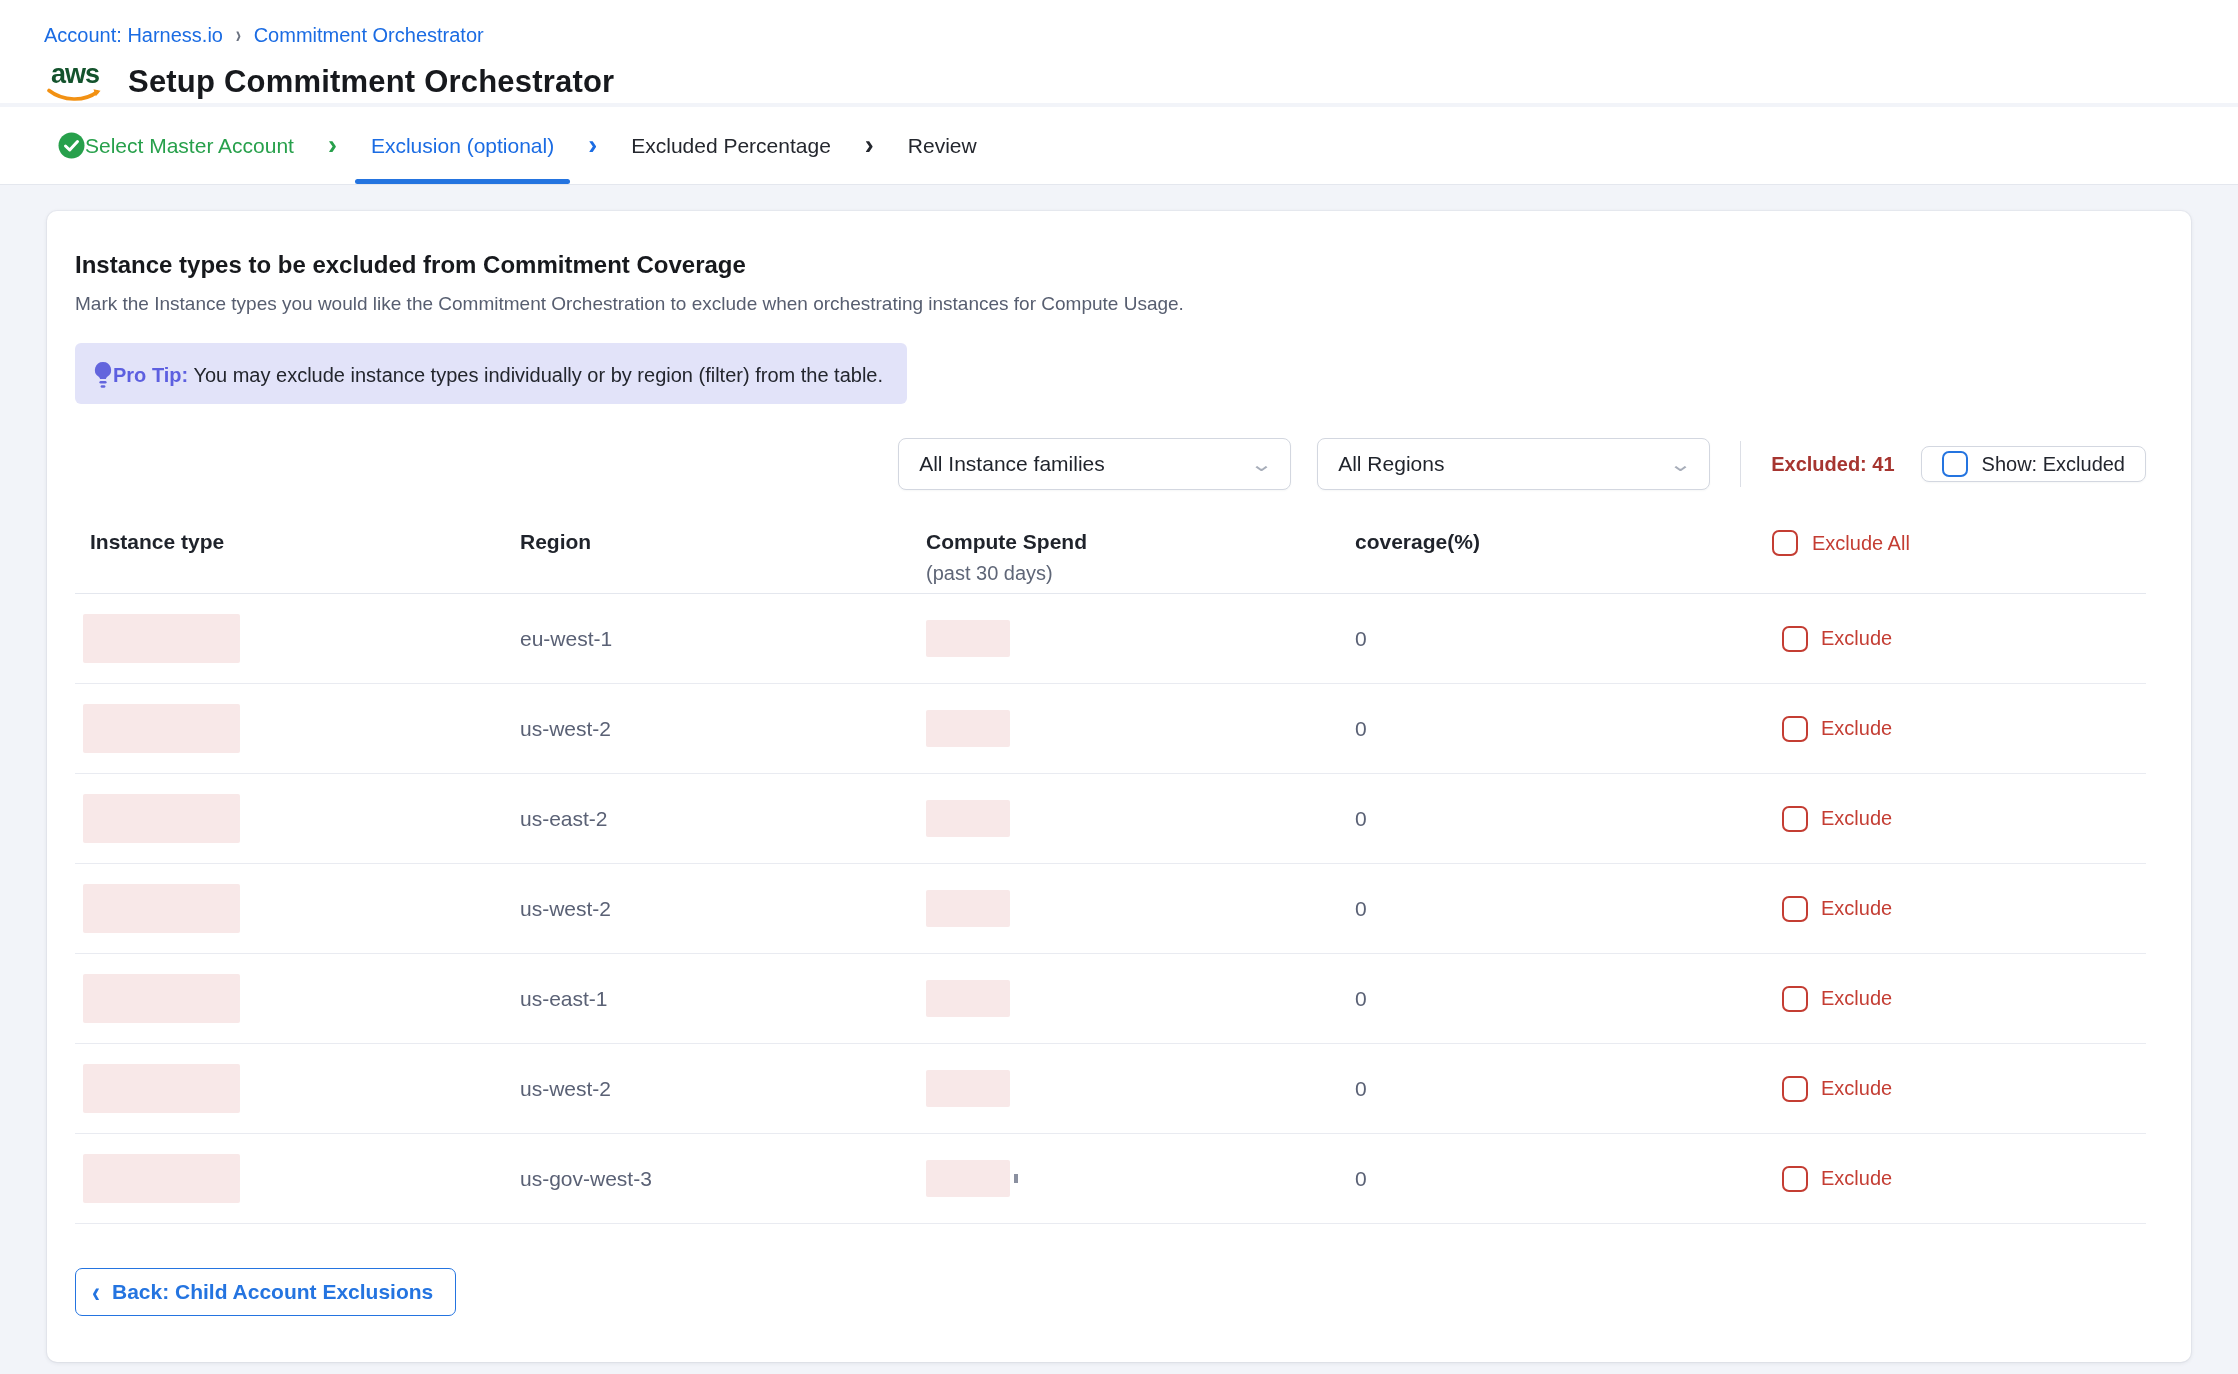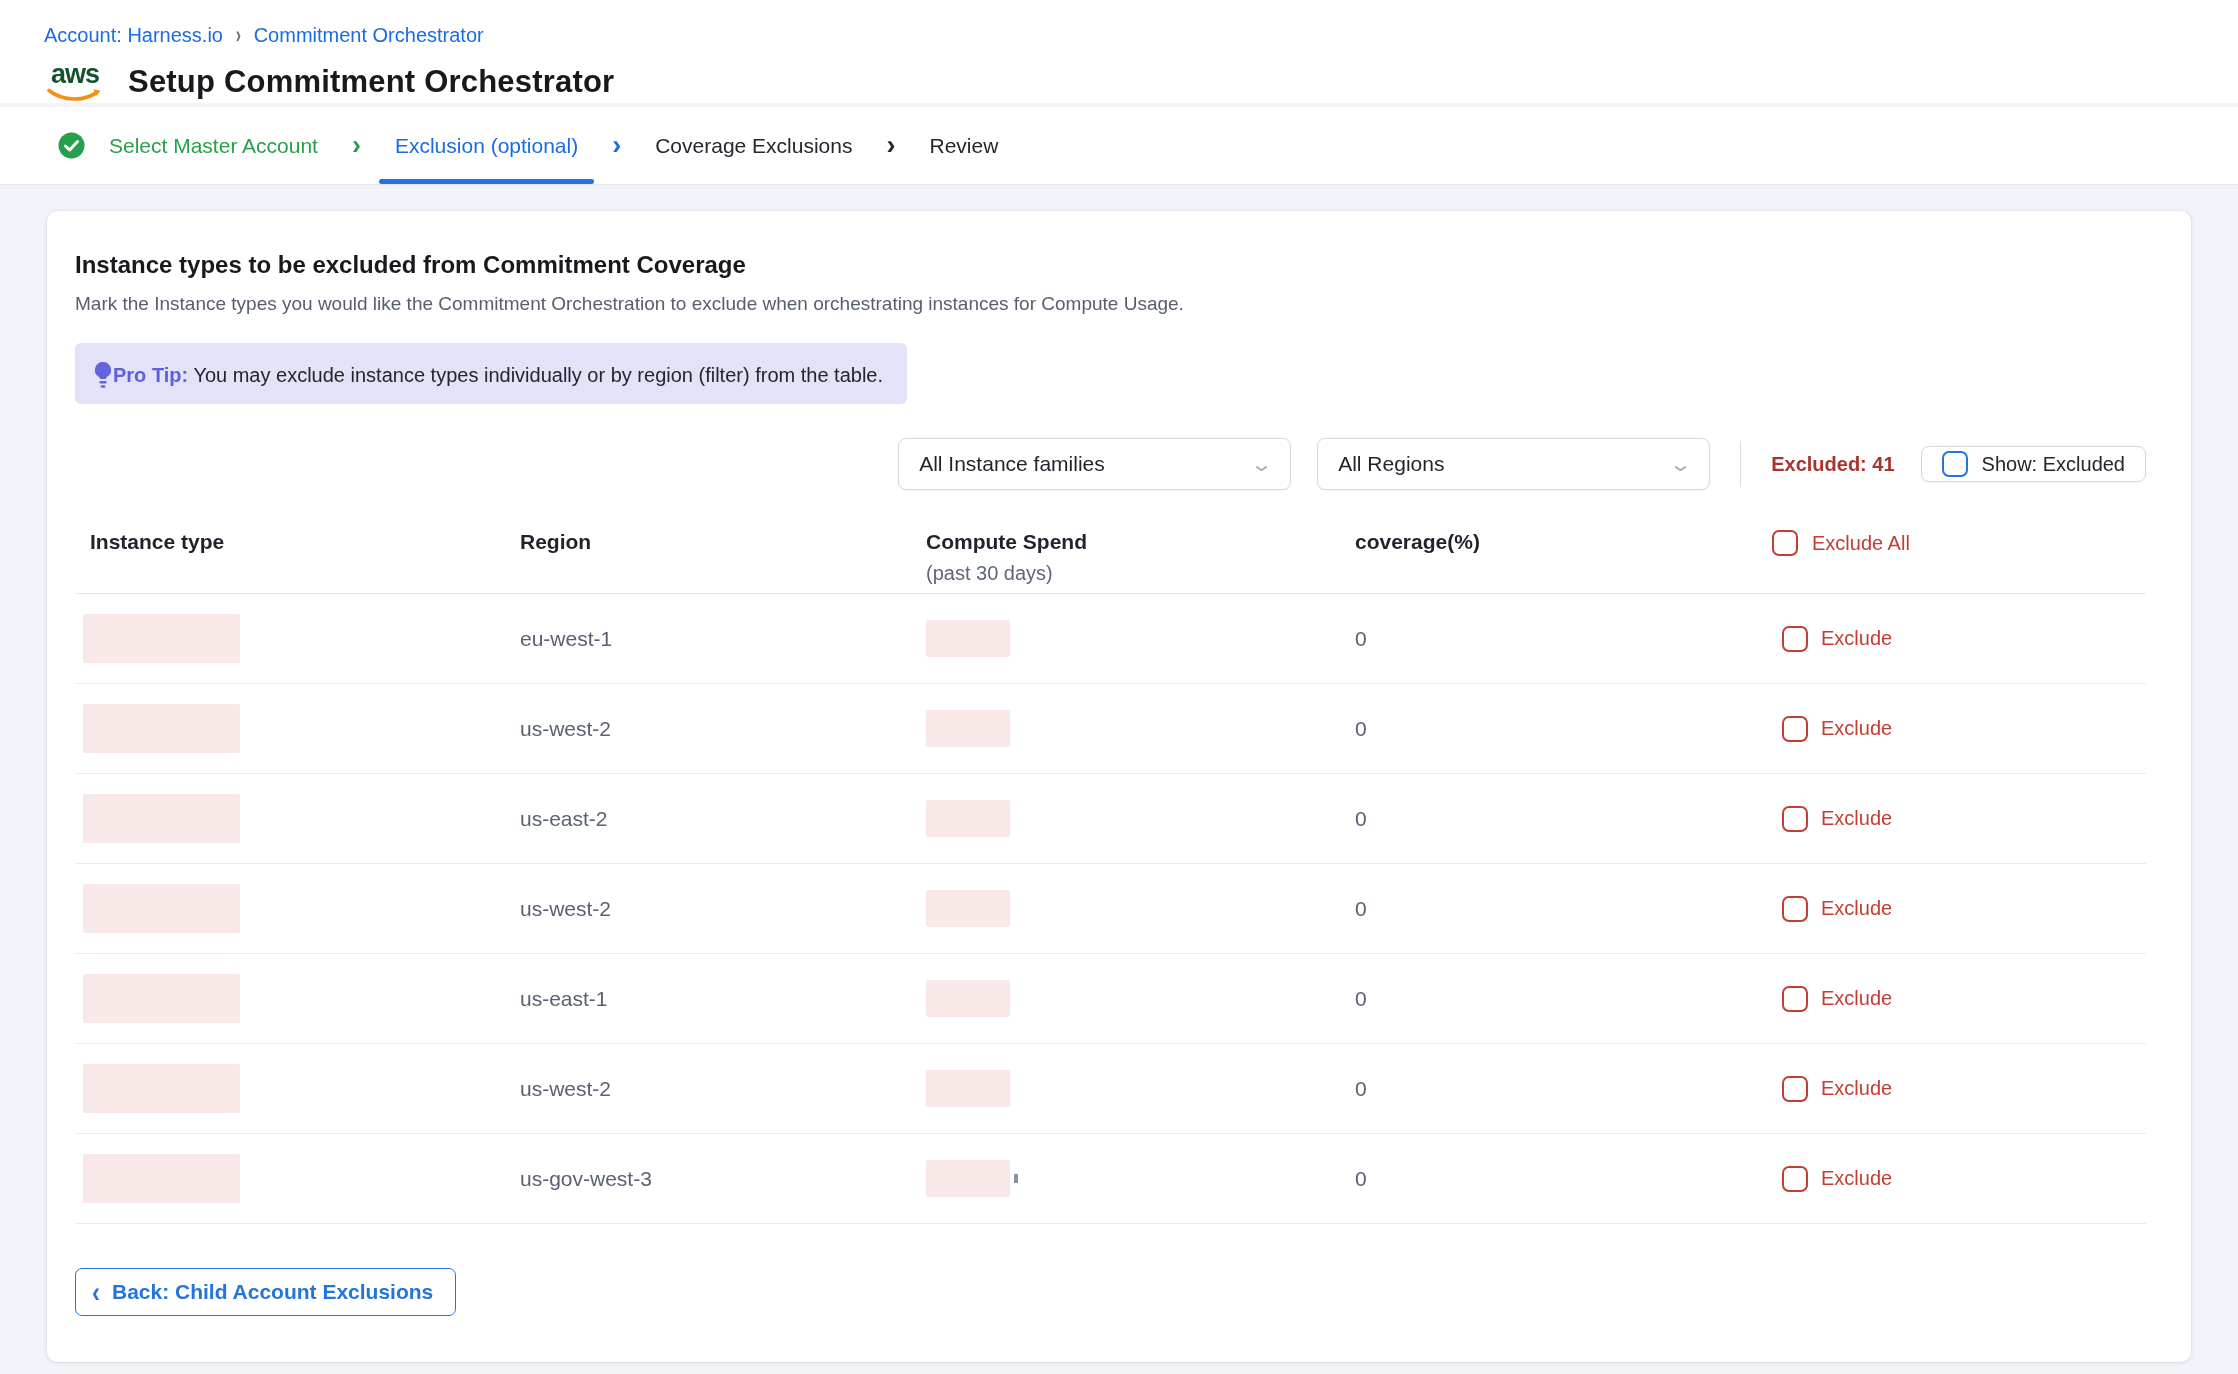--- a/index.html
+++ b/index.html
@@ -17,21 +17,21 @@
   .title-row { display:flex; align-items:center; gap:22px; margin-top:14px; }
   .aws-logo { display:flex; flex-direction:column; align-items:center; line-height:1; width:62px; }
   .aws-logo .aws-word { font-weight:700; font-size:27px; color:#14532d; letter-spacing:-1px; }
   .page-title { font-size:31px; font-weight:700; color:#17191d; letter-spacing:.2px; }
 
   
   .stepper {
     background:#ffffff; display:flex; align-items:stretch; gap:34px;
     padding:0 0 0 58px; height:78px; border-bottom:1px solid #e4e7ee; margin-top:4px;
   }
-  .step { display:flex; align-items:center; gap:24px; font-size:21px; position:relative; cursor:pointer; }
+  .step { display:flex; align-items:center; gap:0; font-size:21px; position:relative; cursor:pointer; }
   .step.completed { color:#27a04b; }
   .step.active { color:#1b6ce3; }
   .step.upcoming { color:#24272e; }
   .step.active::after {
     content:""; position:absolute; left:-16px; right:-16px; bottom:0;
     height:5px; background:#2474e0; border-radius:4px;
   }
   .check-icon { width:27px; height:27px; display:inline-flex; }
   .step-chev { display:flex; align-items:center; font-size:27px; font-weight:700; }
   .step-chev.green { color:#27a04b; }
@@ -144,21 +144,21 @@
       </svg>
     </span>
     <span>Select Master Account</span>
   </div>
   <span class="step-chev green">›</span>
   <div class="step active">
     <span>Exclusion (optional)</span>
   </div>
   <span class="step-chev blue">›</span>
   <div class="step upcoming">
-    <span>Coverage Exclusions</span>
+    <span>Excluded Percentage</span>
   </div>
   <span class="step-chev dark">›</span>
   <div class="step upcoming">
     <span>Review</span>
   </div>
 </div>
 
 <main class="main-area">
   <section class="card">
 

